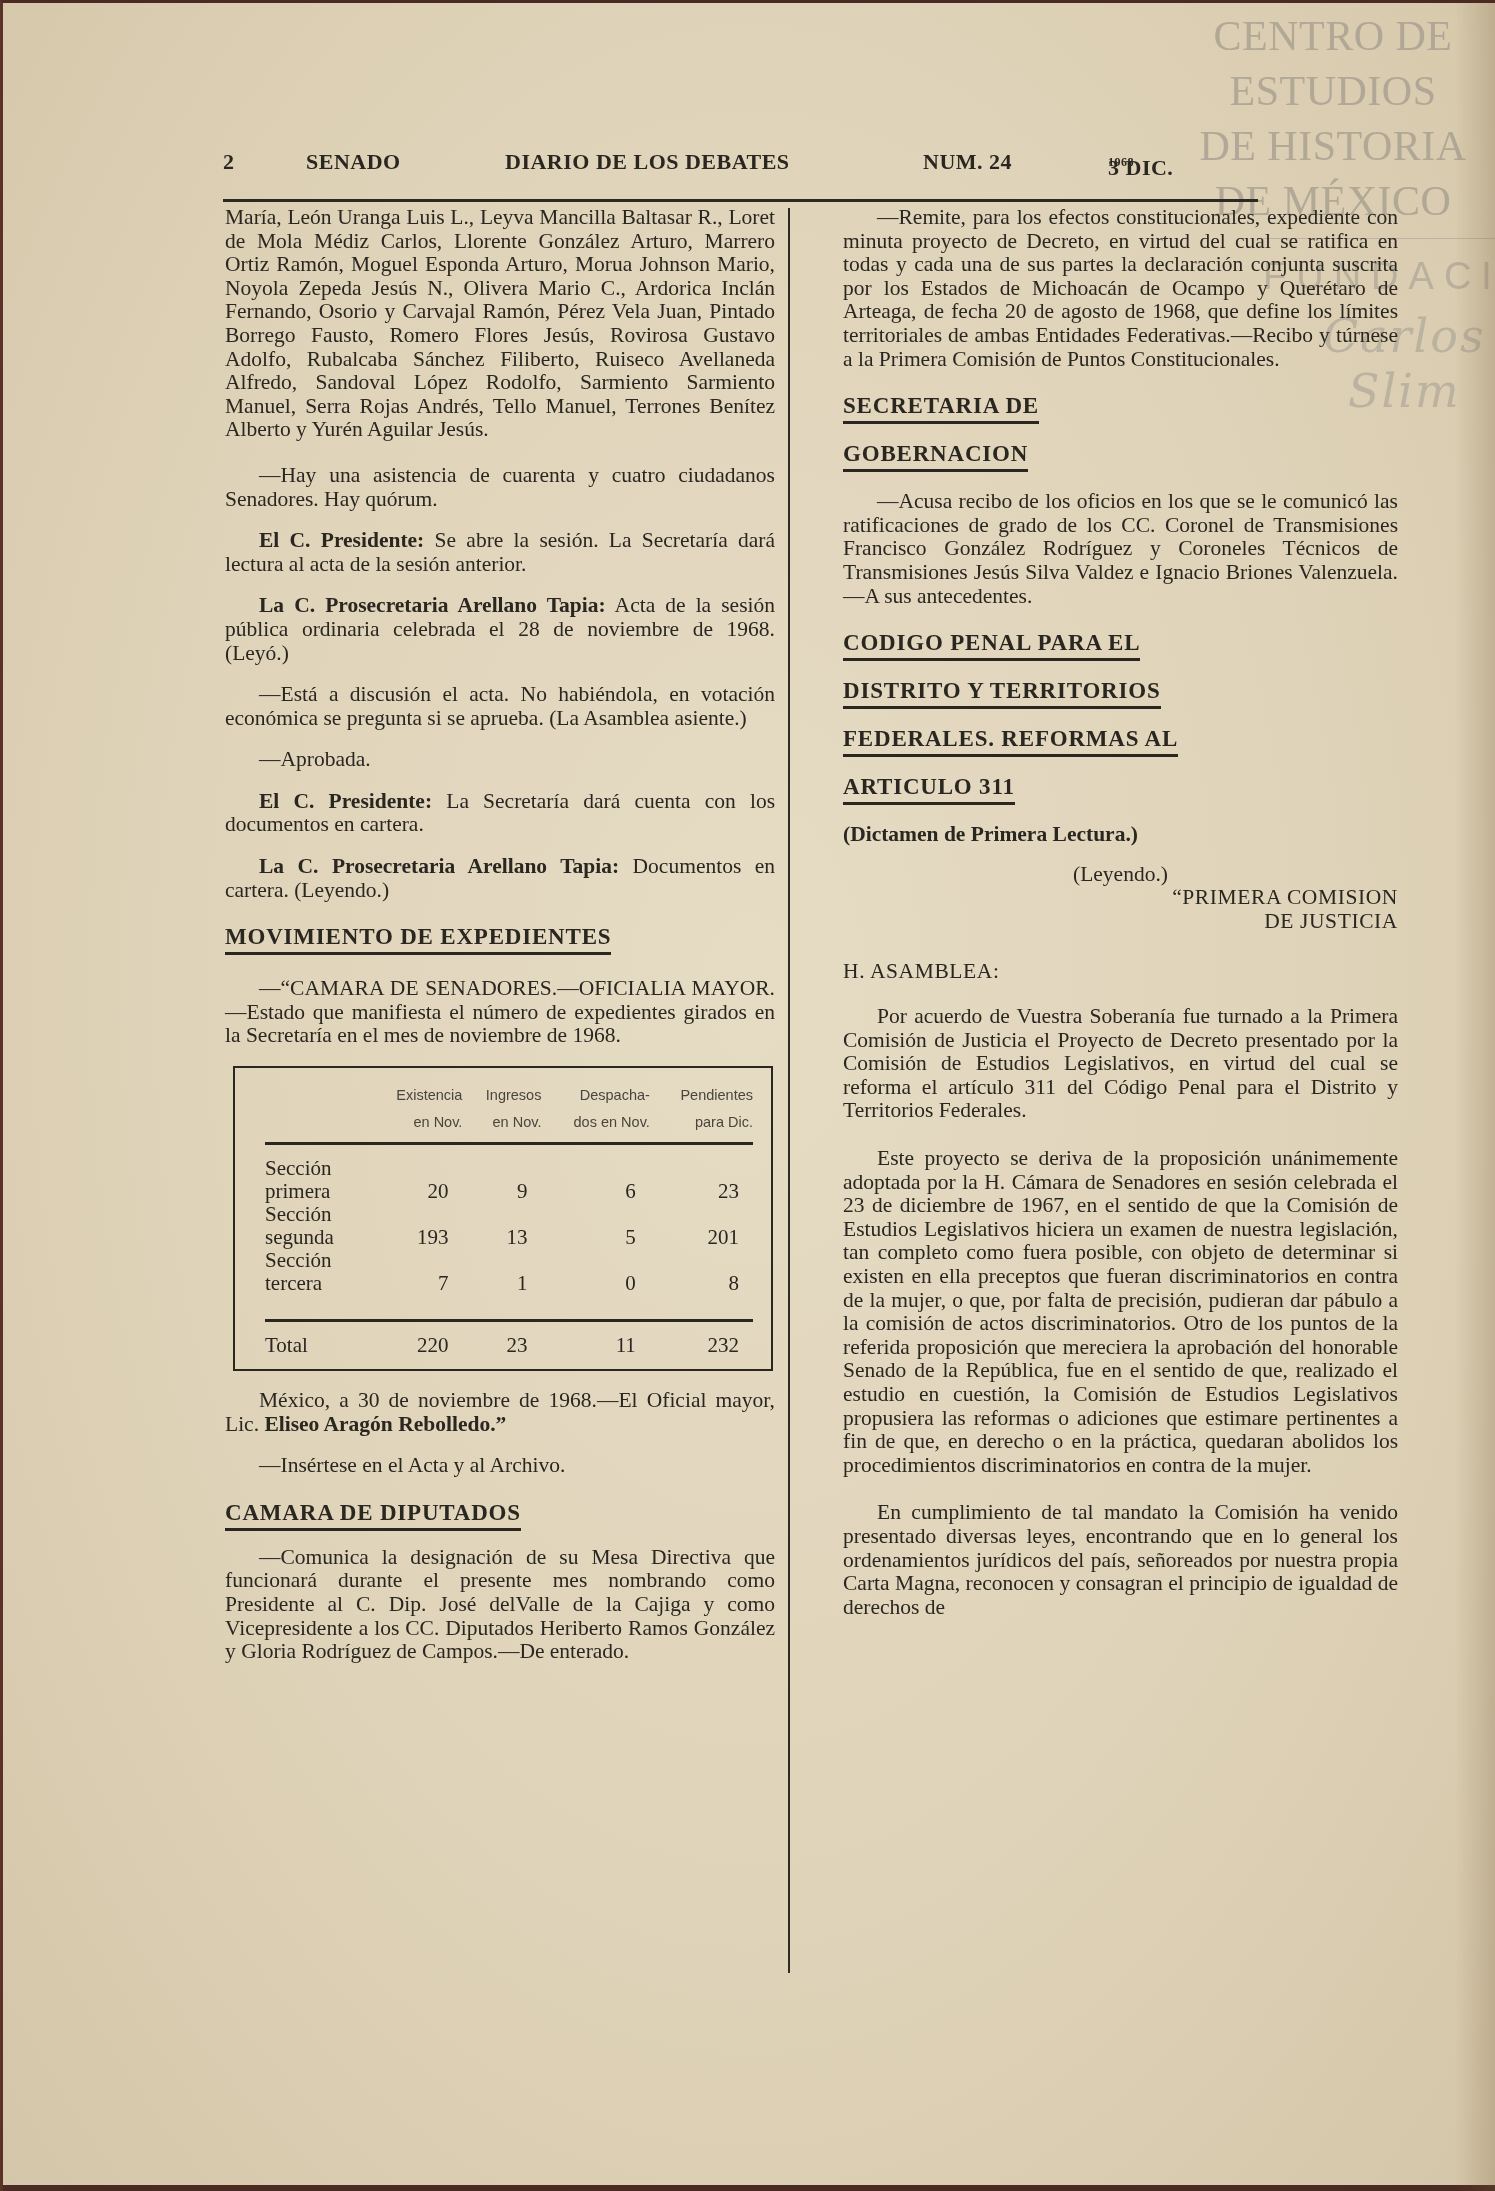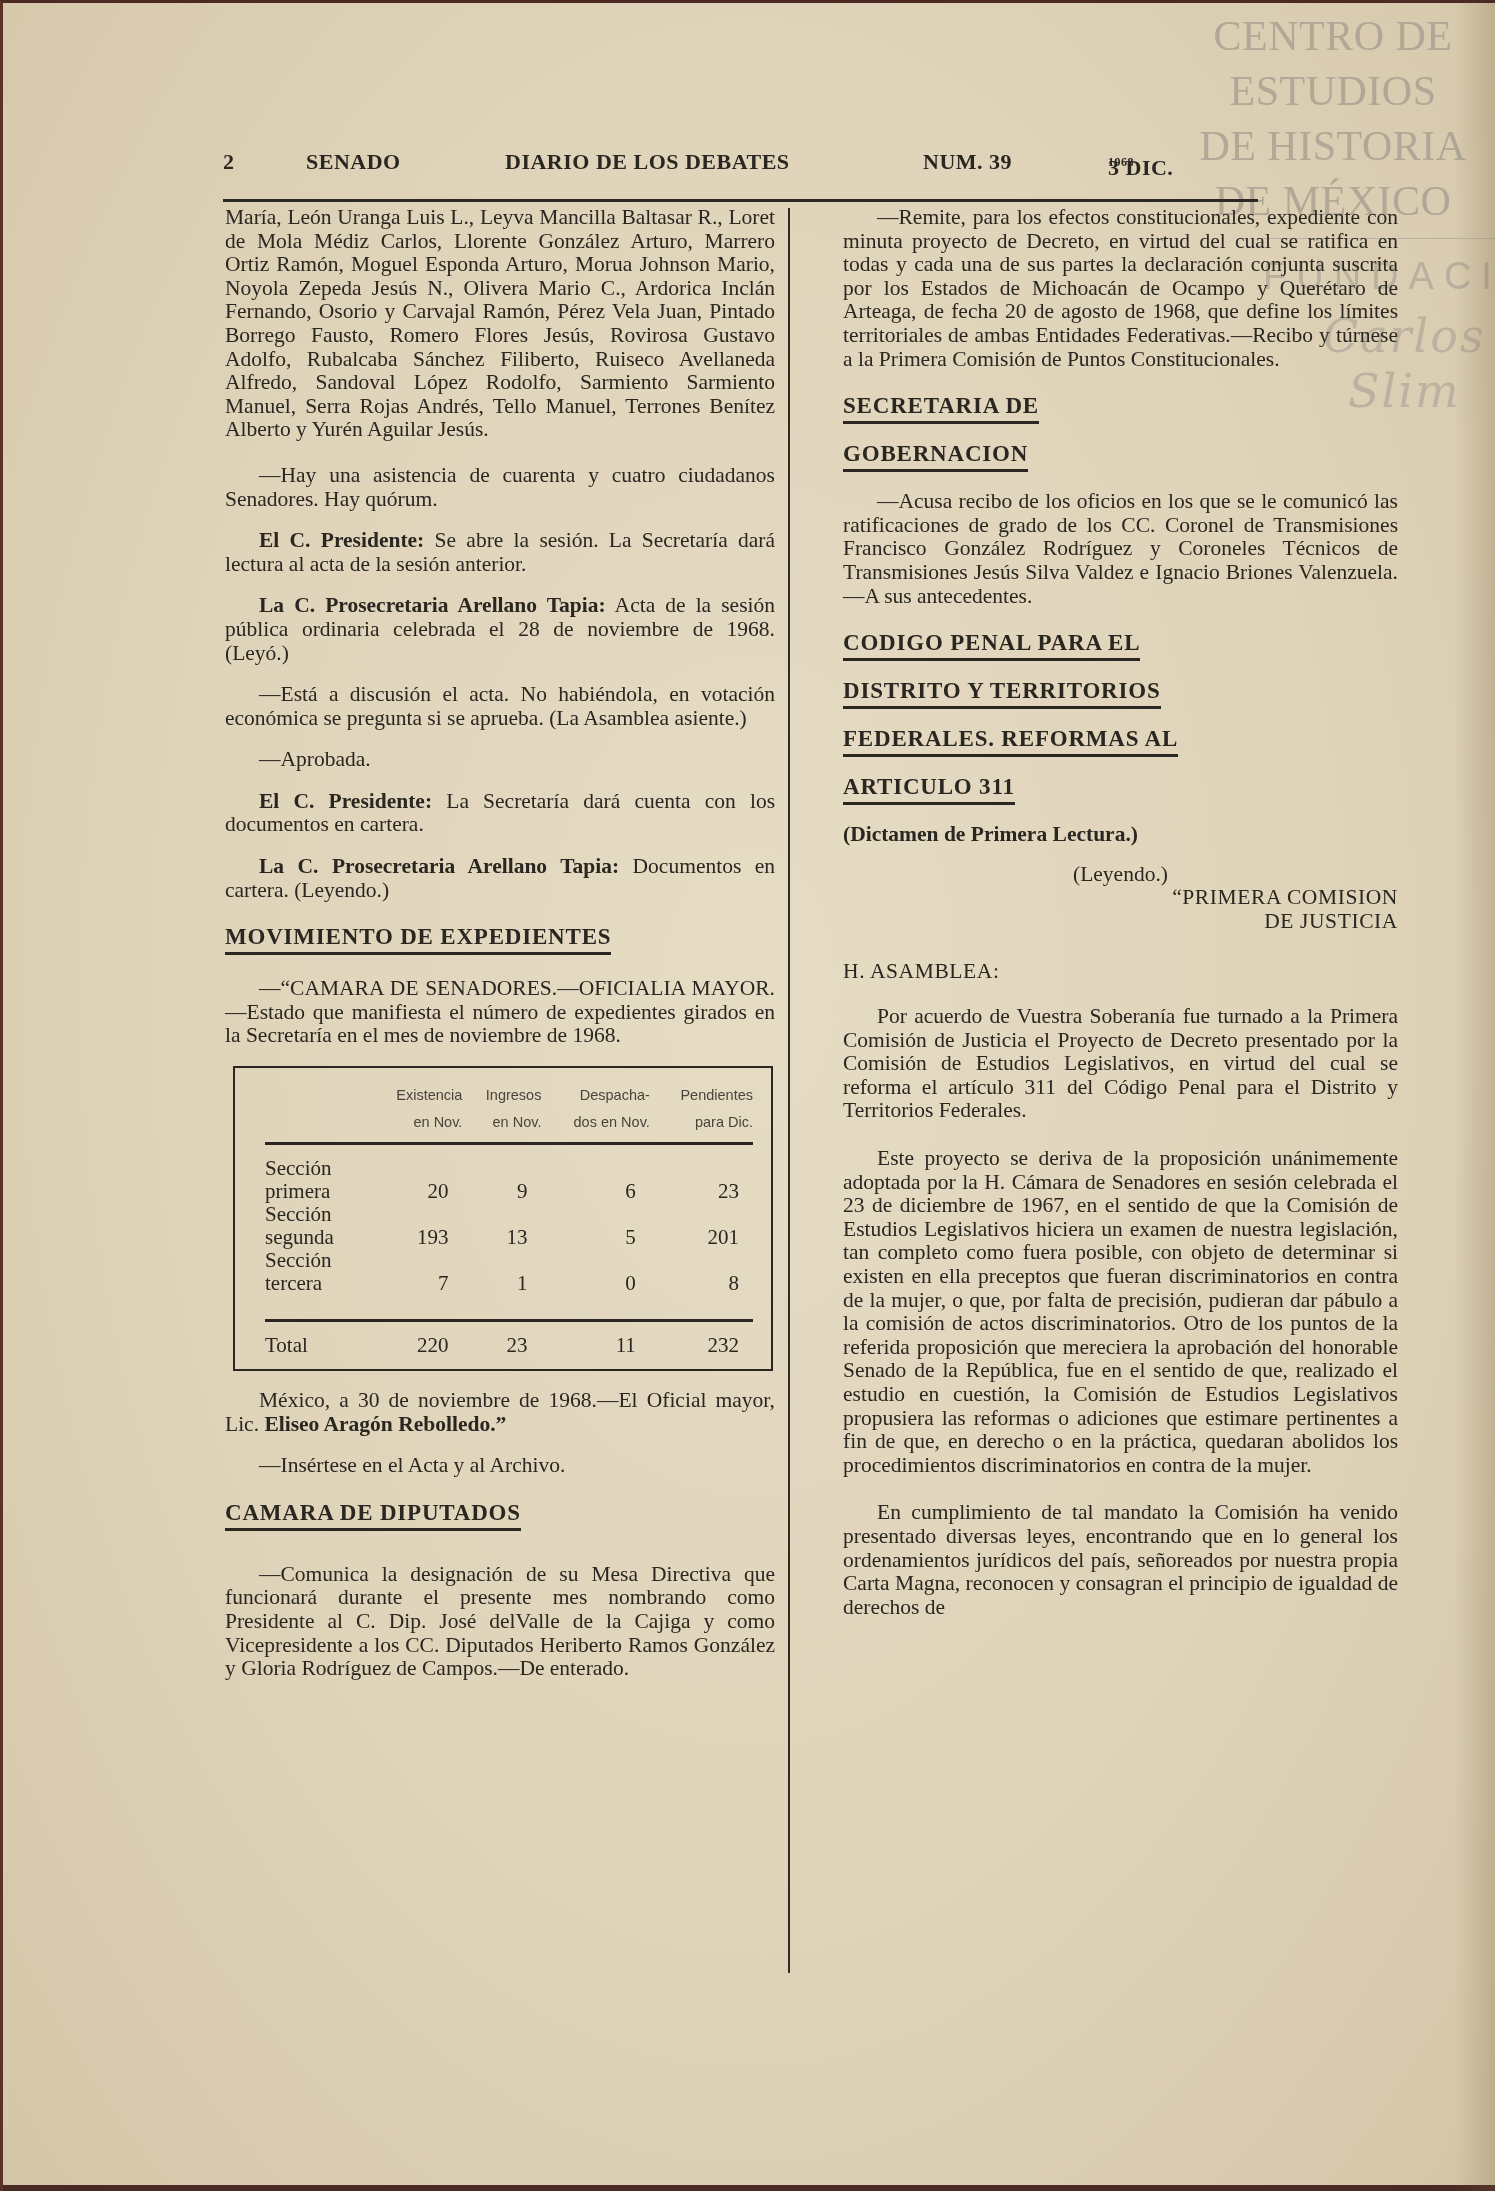--- a/index.html
+++ b/index.html
@@ -104,21 +104,21 @@
     <div>DE MÉXICO</div>
     <div class="rule"></div>
     <div class="fund">FUNDACIÓN</div>
     <div class="sig">Carlos Slim</div>
   </div>
 
   <div class="header">
     <span class="pnum">2</span>
     <span class="senado">SENADO</span>
     <span class="diario">DIARIO DE LOS DEBATES</span>
-    <span class="num">NUM. 39</span>
+    <span class="num">NUM. 24</span>
     <span class="fecha">
         <span>3 DIC.</span> 
         <span class="yr">1968</span>
       </span>
   </div>
   <div class="header-rule"></div>
   <div class="col-divider"></div>
 
   <div class="col left">
     <p style="margin-bottom:22px">María, León Uranga Luis L., Leyva Mancilla Baltasar R., Loret de Mola Médiz Carlos, Llorente González Arturo, Marrero Ortiz Ramón, Moguel Esponda Arturo, Morua Johnson Mario, Noyola Zepeda Jesús N., Olivera Mario C., Ardorica Inclán Fernando, Osorio y Carvajal Ramón, Pérez Vela Juan, Pintado Borrego Fausto, Romero Flores Jesús, Rovirosa Gustavo Adolfo, Rubalcaba Sánchez Filiberto, Ruiseco Avellaneda Alfredo, Sandoval López Rodolfo, Sarmiento Sarmiento Manuel, Serra Rojas Andrés, Tello Manuel, Terrones Benítez Alberto y Yurén Aguilar Jesús.</p>
@@ -174,21 +174,21 @@
             <td>232</td>
           </tr>
         </tbody>
       </table>
     </div>
 
     <p class="ind"><span>México, a 30 de noviembre de 1968.—El Oficial mayor, Lic. </span><span class="b">Eliseo Aragón Rebolledo.”</span></p>
     <p class="ind">—Insértese en el Acta y al Archivo.</p>
 
     <div class="sec-head">CAMARA DE DIPUTADOS</div>
-    <p class="ind" style="margin-top:20px">—Comunica la designación de su Mesa Directiva que funcionará durante el presente mes nombrando como Presidente al C. Dip. José delValle de la Cajiga y como Vicepresidente a los CC. Diputados Heriberto Ramos González y Gloria Rodríguez de Campos.—De enterado.</p>
+    <p class="ind" style="margin-top:3px">—Comunica la designación de su Mesa Directiva que funcionará durante el presente mes nombrando como Presidente al C. Dip. José delValle de la Cajiga y como Vicepresidente a los CC. Diputados Heriberto Ramos González y Gloria Rodríguez de Campos.—De enterado.</p>
   </div>
 
   <div class="col right">
     <p class="ind" style="margin-bottom:22px">—Remite, para los efectos constitucionales, expediente con minuta proyecto de Decreto, en virtud del cual se ratifica en todas y cada una de sus partes la declaración conjunta suscrita por los Estados de Michoacán de Ocampo y Querétaro de Arteaga, de fecha 20 de agosto de 1968, que define los límites territoriales de ambas Entidades Federativas.—Recibo y túrnese a la Primera Comisión de Puntos Constitucionales.</p>
 
     <div class="sec-head-block">
       <div class="sec-head">SECRETARIA DE</div>
       <div class="sec-head">GOBERNACION</div>
     </div>
     <p class="ind" style="margin-bottom:22px">—Acusa recibo de los oficios en los que se le comunicó las ratificaciones de grado de los CC. Coronel de Transmisiones Francisco González Rodríguez y Coroneles Técnicos de Transmisiones Jesús Silva Valdez e Ignacio Briones Valenzuela.—A sus antecedentes.</p>

